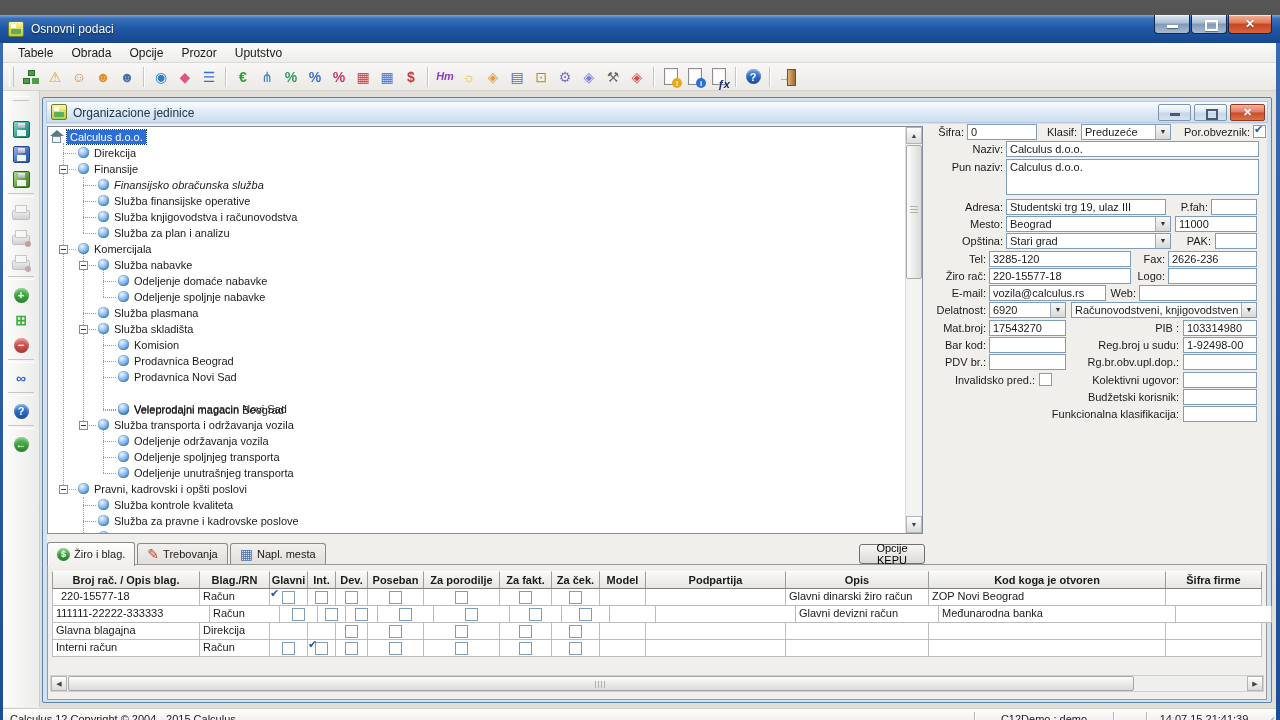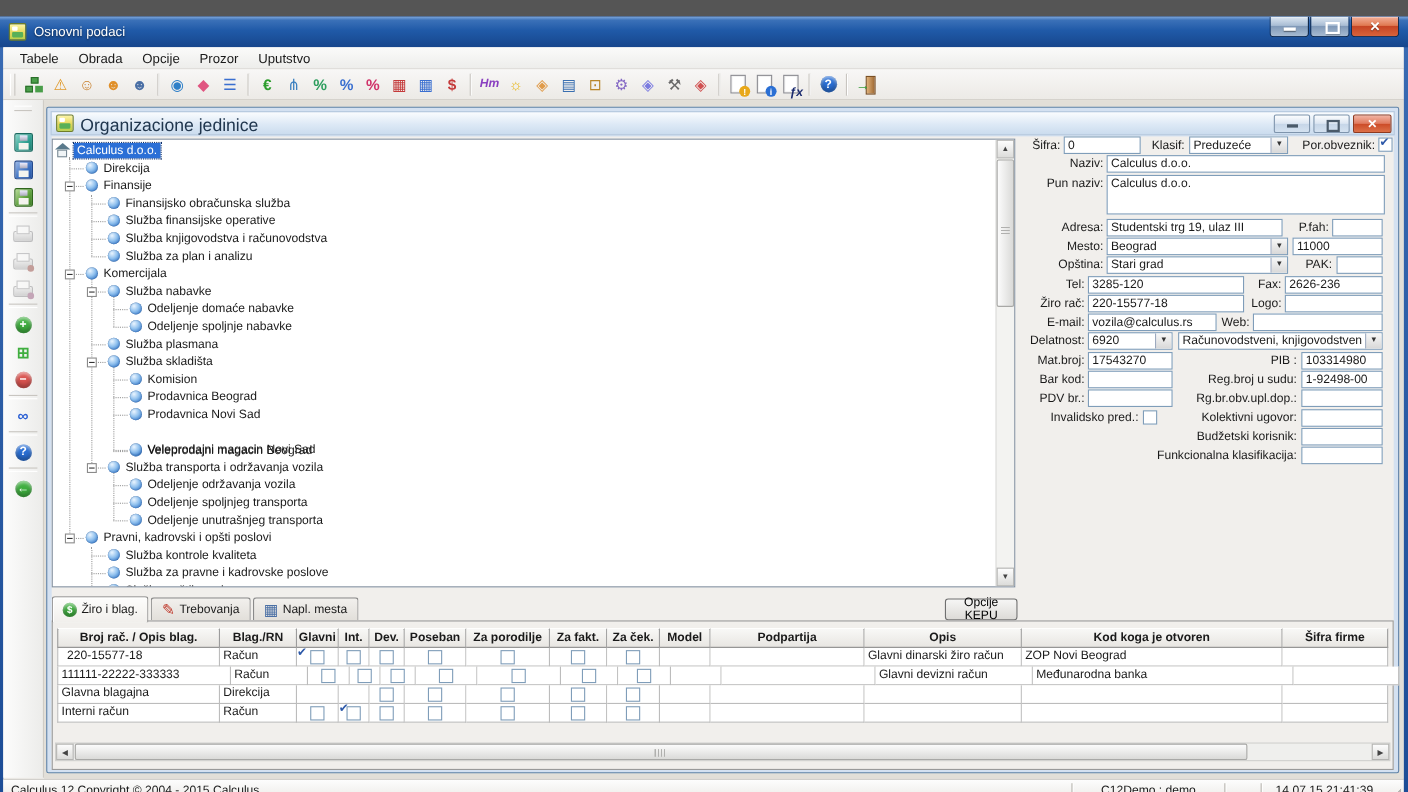--- a/index.html
+++ b/index.html
@@ -66,21 +66,21 @@
   .sgrip{position:absolute;left:10px;top:5px;width:16px;height:3px;border-top:1px solid #fff;border-bottom:1px solid #c8c5c0;}
   .sbtn{position:absolute;left:6px;width:24px;height:24px;display:flex;align-items:center;justify-content:center;}
   .ssep{position:absolute;left:5px;width:26px;height:2px;border-top:1px solid #c8c5c0;border-bottom:1px solid #fff;}
   
   .mdi{position:absolute;left:37px;top:48px;right:0;bottom:21px;background:#e2dfd8;}
   .child{position:absolute;left:39px;top:54px;width:1230px;height:606px;box-sizing:border-box;
        background:#d4e1f1;border:1px solid #5e82a8;border-radius:2px;}
   .child-tb{position:absolute;left:3px;top:3px;right:3px;height:22px;box-sizing:border-box;
        background:linear-gradient(#fafcfe,#dde9f6 55%,#cbdcee);border:1px solid #b6c9de;}
   .child-tb .app-icon{left:4px;top:2px;}
-  .child-title{position:absolute;left:26px;top:4px;font-size:16px;color:#20364e;}
+  .child-title{position:absolute;left:26px;top:4px;font-size:12px;color:#20364e;}
   .cbtns{position:absolute;right:2px;top:2px;display:flex;gap:3px;}
   .cbtn{width:33px;height:17px;border:1px solid #7e94ac;border-radius:2px;box-sizing:border-box;position:relative;
        background:linear-gradient(#fcfdfe,#dce6f2 48%,#c6d6e8 52%,#d4e2f0);}
   .cbtn.close{width:35px;border-color:#8e3a20;background:linear-gradient(#f2b4a4,#e07a5e 48%,#cc4c28 52%,#dd7048);}
   .cbtn.min::after{content:"";position:absolute;left:11px;bottom:4px;width:10px;height:3px;background:#4a5a6a;}
   .cbtn.max::after{content:"";position:absolute;left:11px;top:4px;width:8px;height:7px;border:2px solid #4a5a6a;}
   .cbtn.close::after{content:"✕";position:absolute;left:0;right:0;top:1px;text-align:center;color:#fff;font-weight:bold;font-size:11px;}
   .child-content{position:absolute;left:4px;top:26px;right:4px;bottom:4px;background:#f1efec;}
   
   .tree-panel{position:absolute;left:0;top:2px;width:876px;height:408px;box-sizing:border-box;
@@ -396,21 +396,21 @@
             </div>
             <div class="trow d1" style="top: 18px;">
               <span class="sphere"></span>
               <span class="tlabel">Direkcija</span>
             </div>
             <div class="trow d1" style="top: 34px;">
               <span class="exp"></span>
               <span class="sphere"></span>
               <span class="tlabel">Finansije</span>
             </div>
-            <div class="trow d2" style="top: 50px;">
+            <div class="trow d2" style="top: 50px; font-style: italic;">
               <span class="sphere"></span>
               <span class="tlabel">Finansijsko obračunska služba</span>
             </div>
             <div class="trow d2" style="top: 66px;">
               <span class="sphere"></span>
               <span class="tlabel">Služba finansijske operative</span>
             </div>
             <div class="trow d2" style="top: 82px;">
               <span class="sphere"></span>
               <span class="tlabel">Služba knjigovodstva i računovodstva</span>

